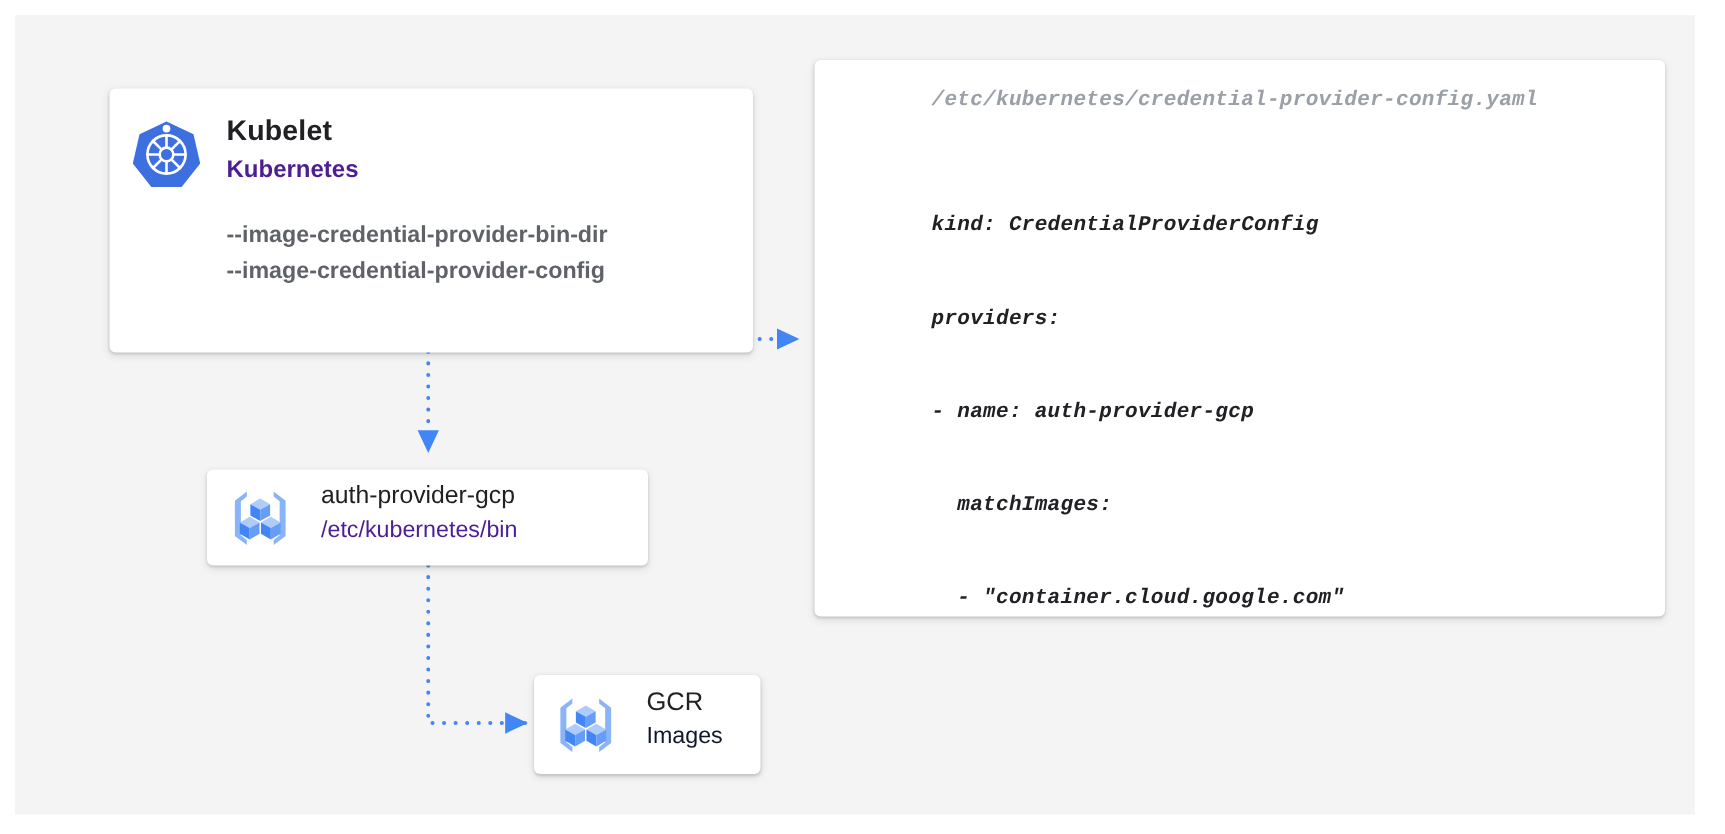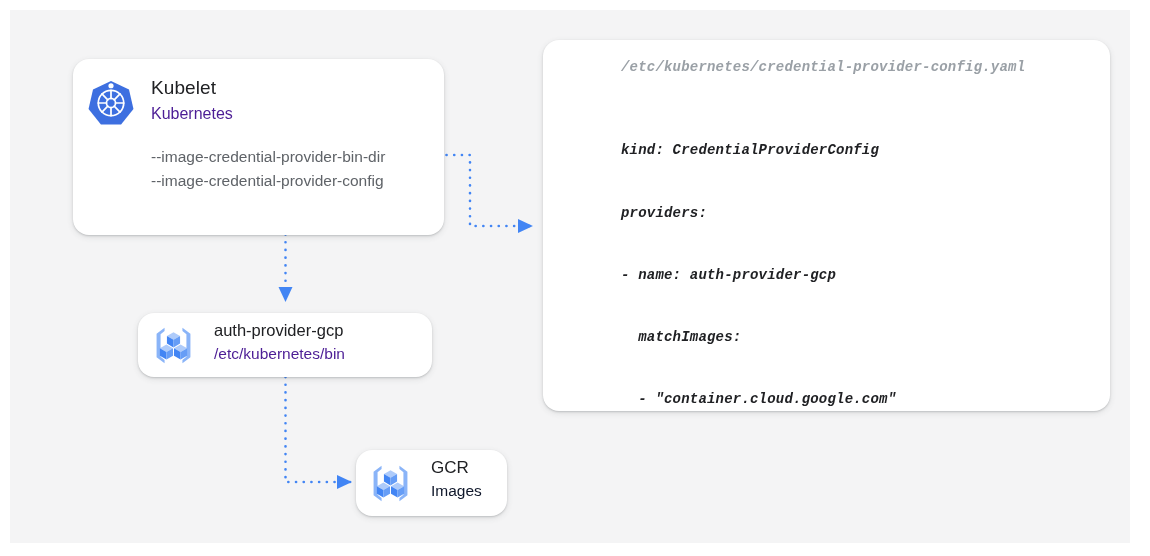--- a/index.html
+++ b/index.html
@@ -34,30 +34,31 @@
     position: absolute;
     left: 0; top: 0;
     width: 1150px;
     height: 556px;
     pointer-events: none;
   }
   
   .card {
     position: absolute;
     background: #ffffff;
-    border-radius: 16px;
+    border-radius: 4px;
     box-shadow: 0 1px 2px rgba(60,64,67,0.22), 0 2px 6px rgba(60,64,67,0.12);
     box-sizing: border-box;
   }
   
   #kubelet-card {
     left: 73px;
     top: 59px;
-    width: 371px;
+    width: 429px;
     height: 176px;
+    font-weight: bold;
   }
   #kubelet-icon {
     position: absolute;
     left: 14px;
     top: 20px;
     width: 48px;
     height: 48px;
   }
   #kubelet-title {
     position: absolute;

